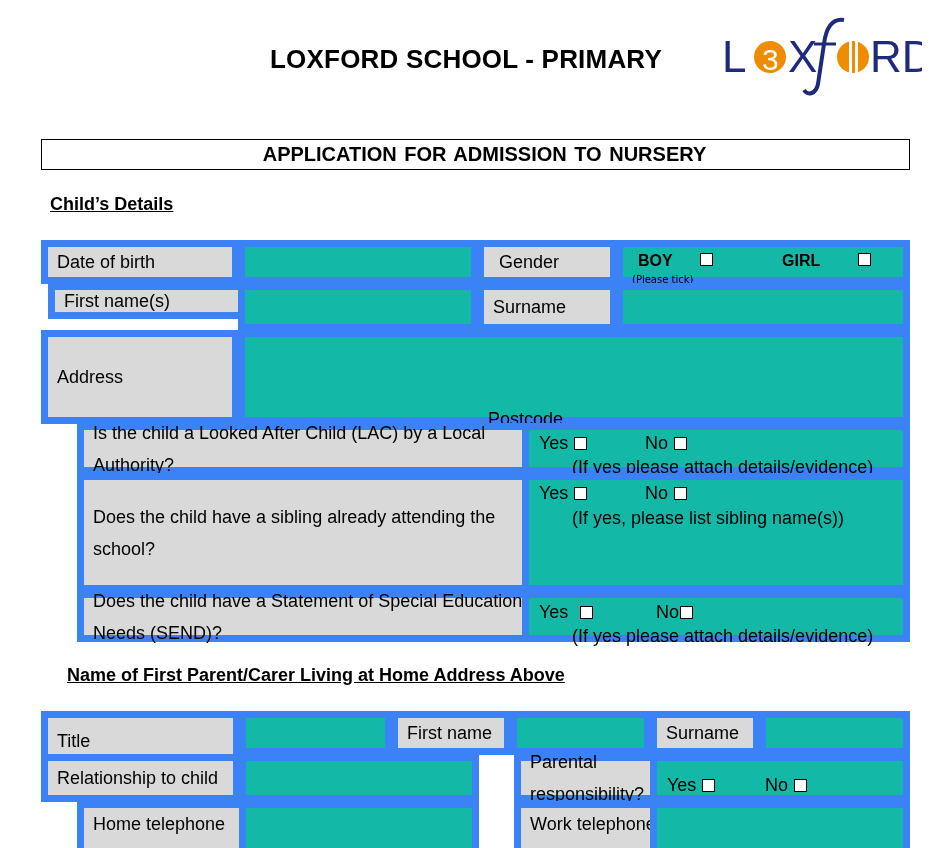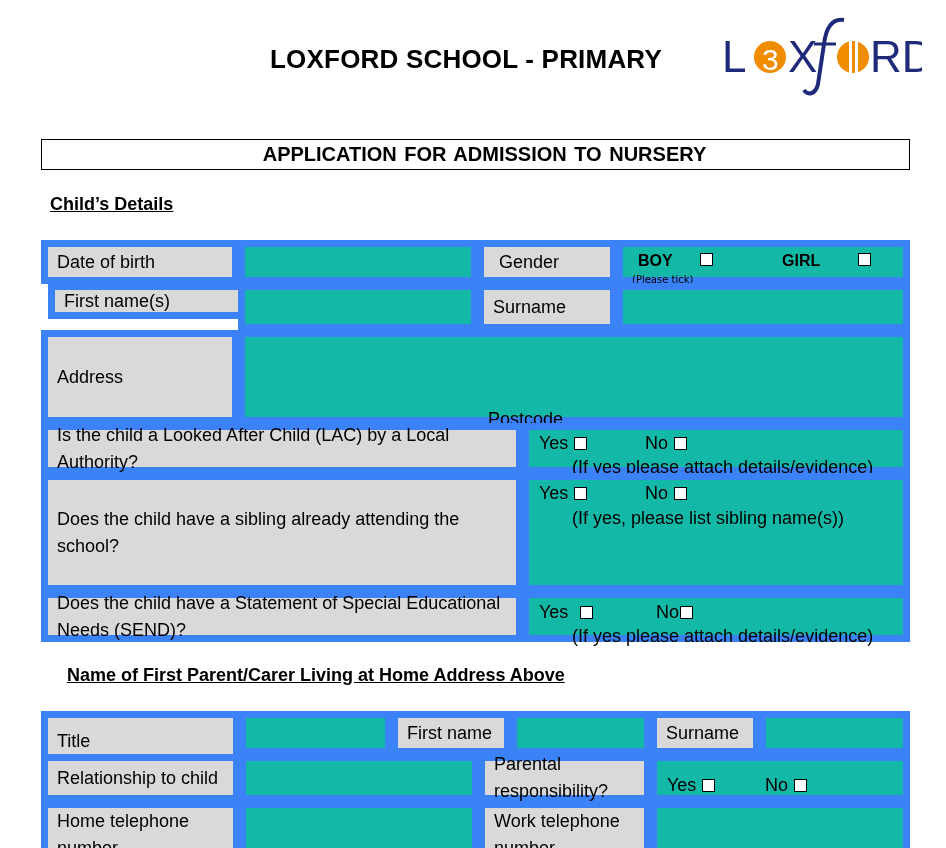--- a/index.html
+++ b/index.html
@@ -8,21 +8,21 @@
     .abs { position: absolute; box-sizing: border-box; }
     .school-title { left: 270px; top: 44px; font-size: 26px; font-weight: bold; letter-spacing: 0.2px; white-space: nowrap; }
     .logo { left: 722px; top: 14px; width: 200px; height: 84px; }
     .app-title-box { left: 41px; top: 139px; width: 869px; height: 31px; border: 1px solid #000;
                      display: flex; align-items: center; justify-content: center;
                      font-size: 20px; font-weight: bold; word-spacing: 2px; padding-left: 18px; }
     .section-heading { font-size: 18px; font-weight: bold; text-decoration: underline; white-space: nowrap; }
     .cell { border: 7px solid #3b82f6; font-size: 18px; padding-left: 9px; display: flex; align-items: center; }
     .grey { background: #d9d9d9; }
     .white { background: #14b8a6; }
-    .lines { line-height: 27px; }
+    .lines { line-height: 32px; margin-left: 36px; }
     .chk { display: inline-block; width: 13px; height: 13px; border: 1.5px solid #000; box-sizing: border-box;
            vertical-align: -1px; margin-left: 6px; background: #fff; }
     .yn { font-size: 18px; white-space: nowrap; }
     .note { font-size: 18px; white-space: nowrap; margin-left: 33px; }
     .small-note { font-size: 10px; font-family: "DejaVu Sans", sans-serif; }
     .gender-opt { font-size: 16px; font-weight: bold; }
   </style>
 </head>
 <body>
 

